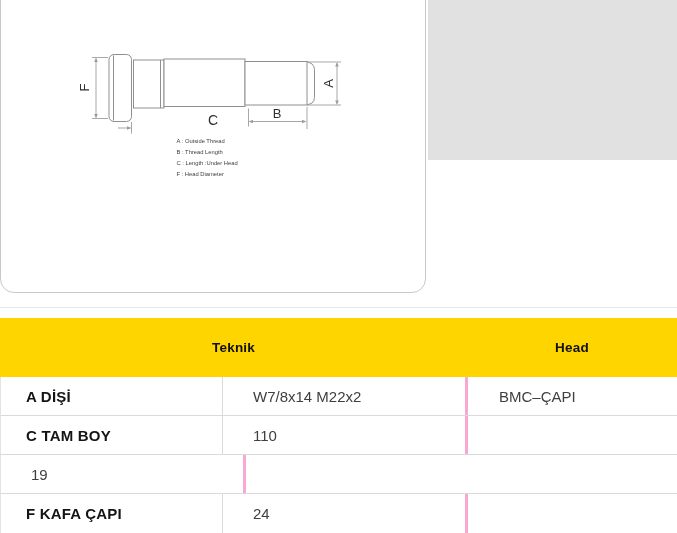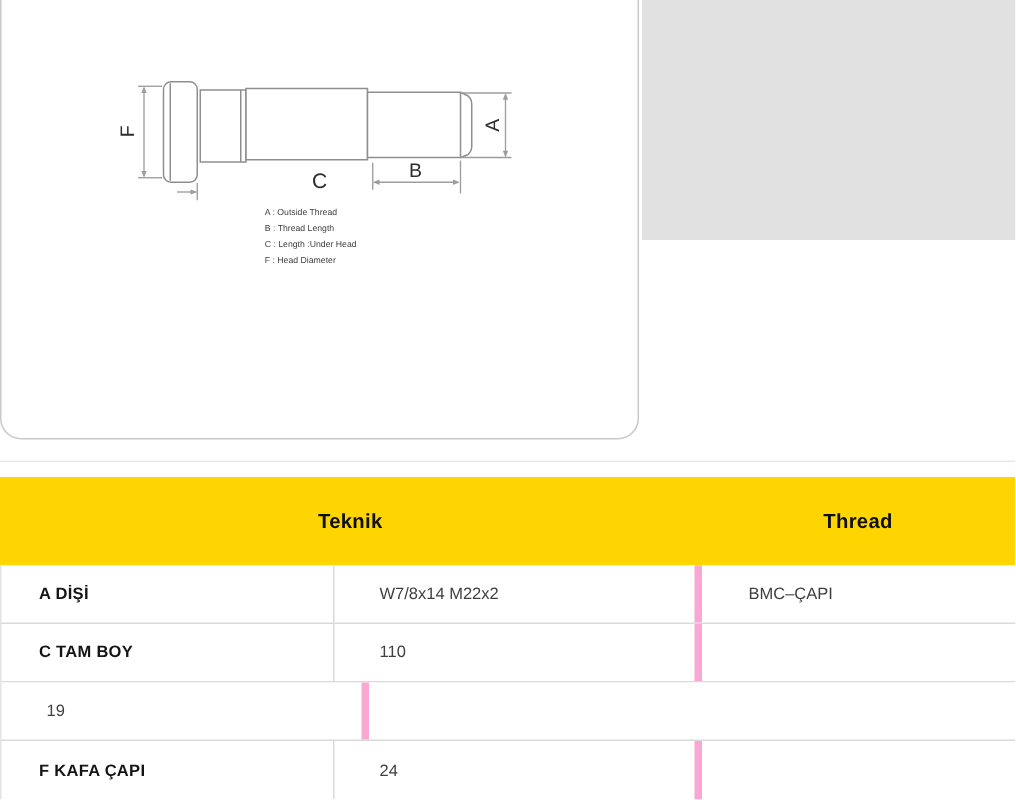--- a/index.html
+++ b/index.html
@@ -37,26 +37,26 @@
     font-weight:bold;font-size:13.5px;color:#101010;letter-spacing:.2px;
   }
   .th-teknik{width:467px;}
   .th-model{width:210px;}
   .trow{
     display:flex;height:39px;background:#ffffff;
     border-bottom:1px solid #dadada;border-left:1px solid #e3e3e3;
     box-sizing:border-box;
   }
   .trow:last-child{border-bottom:none;}
-  .td{display:flex;align-items:center;box-sizing:border-box;font-size:11px;}
+  .td{display:flex;align-items:center;box-sizing:border-box;font-size:15px;}
   .td-label{
     width:222px;padding-left:25px;font-weight:bold;color:#141414;
     border-right:1px solid #dadada;letter-spacing:.2px;
   }
-  .td-value{width:245px;padding-left:30px;color:#3f3f3f;border-right:5px solid #f9a8d4;}
+  .td-value{width:245px;padding-left:30px;color:#3f3f3f;border-right:3px solid #f9a8d4;}
   .td-model{flex:1;padding-left:31px;color:#3f3f3f;}
   
   .outline{fill:#ffffff;stroke:#8f8f8f;stroke-width:1;}
   .oline{fill:none;stroke:#8f8f8f;stroke-width:1;}
   .dim{fill:none;stroke:#9d9d9d;stroke-width:0.9;}
   .ah{fill:#9d9d9d;stroke:none;}
   .dimletter{fill:#2e2e2e;font-size:13px;font-family:"Liberation Sans",sans-serif;}
   .legendtext{fill:#3f3f3f;font-size:5.8px;font-family:"Liberation Sans",sans-serif;}
 </style>
 </head>
@@ -118,21 +118,21 @@
   </g>
 </svg>
 
 <div class="image-placeholder"></div>
 
 <div class="section-divider"></div>
 
 <div class="spec-table">
   <div class="thead">
     <div class="th th-teknik">Teknik</div>
-    <div class="th th-model">Thread</div>
+    <div class="th th-model">Head</div>
   </div>
 
   <div class="trow">
     <div class="td td-label">A DİŞİ</div>
     <div class="td td-value">W7/8x14 M22x2</div>
     <div class="td td-model">BMC–ÇAPI</div>
   </div>
   <div class="trow">
     <div class="td td-label">C TAM BOY</div>
     <div class="td td-value">110</div>

